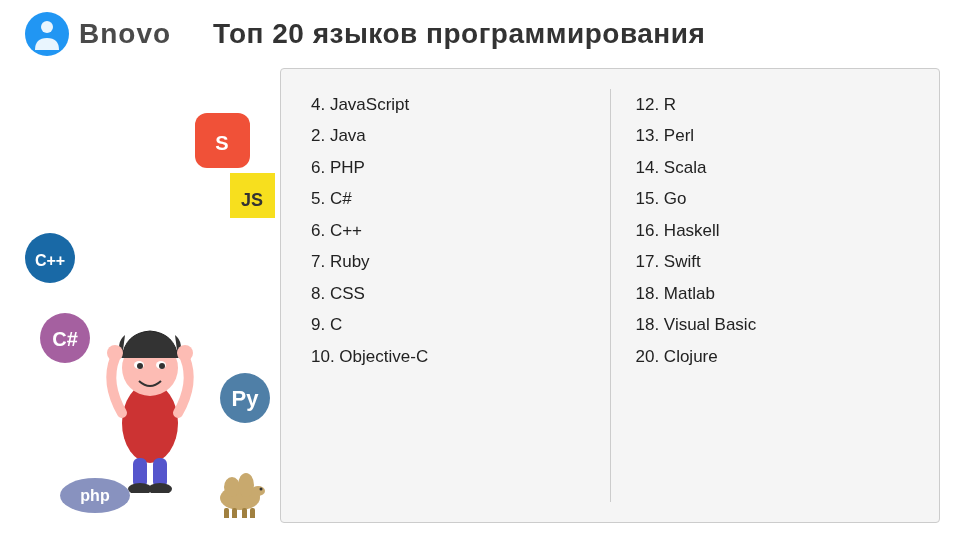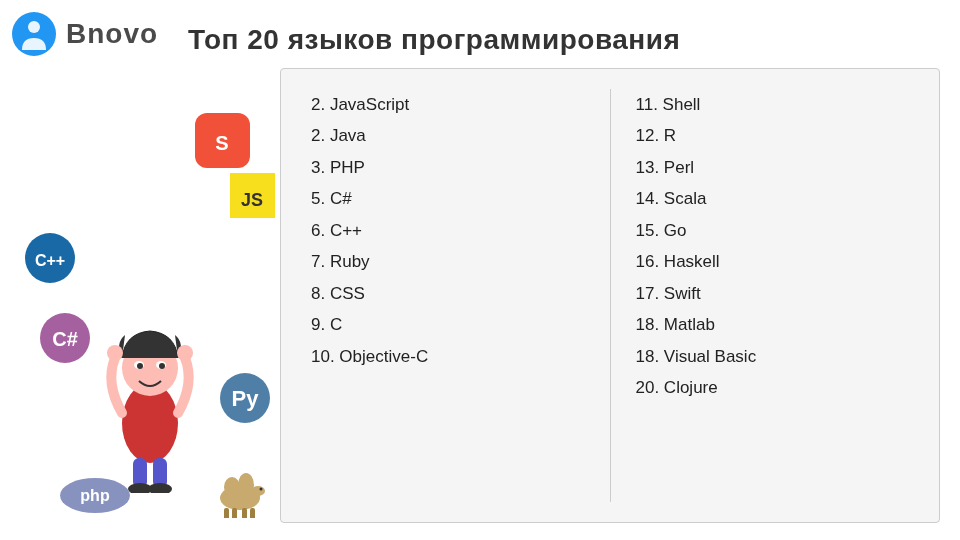--- a/index.html
+++ b/index.html
@@ -9,22 +9,22 @@
       height: 540px;
       background: #ffffff;
       font-family: Arial, sans-serif;
       overflow: hidden;
       position: relative;
     }
 
     
     .header {
       display: flex;
-      align-items: flex-end;
-      padding: 12px 30px 12px 12px;
+      align-items: center;
+      padding: 12px 30px 12px 25px;
       background: #ffffff;
     }
 
     .logo-area {
       display: flex;
       align-items: center;
       gap: 10px;
       margin-right: 30px;
     }
 
@@ -38,20 +38,21 @@
       font-weight: bold;
       color: #4a4a4a;
       letter-spacing: 1px;
     }
 
     .page-title {
       font-size: 28px;
       font-weight: bold;
       color: #333333;
       letter-spacing: 0.5px;
+      margin-left: 12px;
     }
 
     
     .content {
       display: flex;
       padding: 0 20px 10px 20px;
       gap: 0;
       height: calc(540px - 75px);
     }
 
@@ -261,35 +262,34 @@
         <circle cx="25" cy="25" r="25" fill="#00599C" opacity="0.9"></circle>
         <text x="25" y="33" text-anchor="middle" font-size="16" fill="white" font-weight="bold">C++</text>
       </svg>
 
     </div>
   </div>
 
   <div class="list-container">
 
     <div class="list-column">
-      <div class="list-item">2.  JavaScript</div>
+      <div class="list-item">4.  JavaScript</div>
       <div class="list-item">2.  Java</div>
-      <div class="list-item">3.  PHP</div>
+      <div class="list-item">6.  PHP</div>
       <div class="list-item">5.  C#</div>
       <div class="list-item">6.  C++</div>
       <div class="list-item">7.  Ruby</div>
       <div class="list-item">8.  CSS</div>
       <div class="list-item">9.  C</div>
       <div class="list-item">10. Objective-C</div>
     </div>
 
     <div style="width:1px;background:#cccccc;margin:0 5px;"></div>
 
     <div class="list-column">
-      <div class="list-item">11. Shell</div>
       <div class="list-item">12. R</div>
       <div class="list-item">13. Perl</div>
       <div class="list-item">14. Scala</div>
       <div class="list-item">15. Go</div>
       <div class="list-item">16. Haskell</div>
       <div class="list-item">17. Swift</div>
       <div class="list-item">18. Matlab</div>
       <div class="list-item">18. Visual Basic</div>
       <div class="list-item">20. Clojure</div>
     </div>

